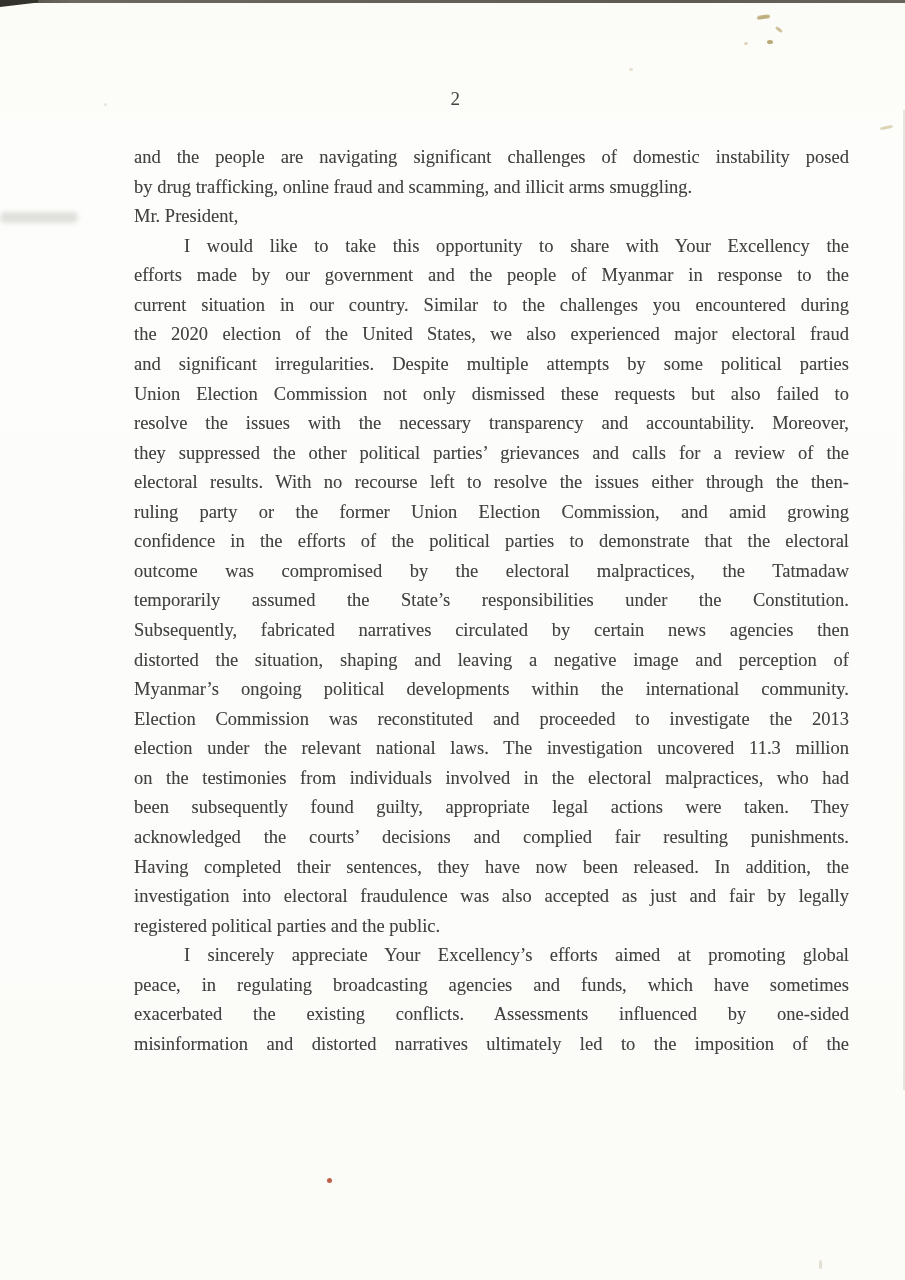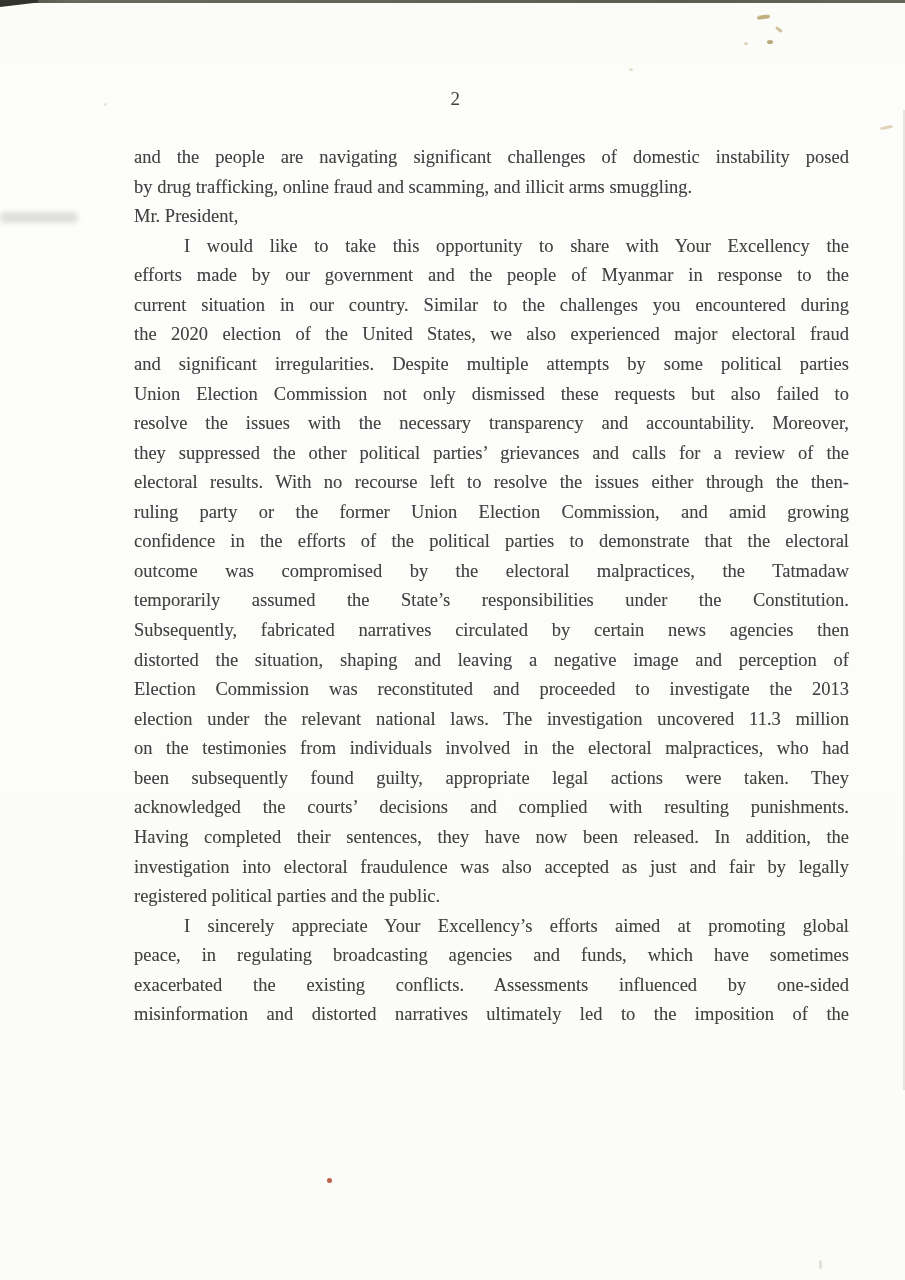--- a/index.html
+++ b/index.html
@@ -100,25 +100,26 @@
       <div class="line">Union Election Commission not only dismissed these requests but also failed to</div>
       <div class="line">resolve the issues with the necessary transparency and accountability. Moreover,</div>
       <div class="line">they suppressed the other political parties’ grievances and calls for a review of the</div>
       <div class="line">electoral results. With no recourse left to resolve the issues either through the then-</div>
       <div class="line">ruling party or the former Union Election Commission, and amid growing</div>
       <div class="line">confidence in the efforts of the political parties to demonstrate that the electoral</div>
       <div class="line">outcome was compromised by the electoral malpractices, the Tatmadaw</div>
       <div class="line">temporarily assumed the State’s responsibilities under the Constitution.</div>
       <div class="line">Subsequently, fabricated narratives circulated by certain news agencies then</div>
       <div class="line">distorted the situation, shaping and leaving a negative image and perception of</div>
+      <div class="line">Myanmar’s ongoing political developments within the international community.</div>
       <div class="line">Election Commission was reconstituted and proceeded to investigate the 2013</div>
       <div class="line">election under the relevant national laws. The investigation uncovered 11.3 million</div>
       <div class="line">on the testimonies from individuals involved in the electoral malpractices, who had</div>
       <div class="line">been subsequently found guilty, appropriate legal actions were taken. They</div>
-      <div class="line">acknowledged the courts’ decisions and complied with resulting punishments.</div>
+      <div class="line">acknowledged the courts’ decisions and complied fair resulting punishments.</div>
       <div class="line">Having completed their sentences, they have now been released. In addition, the</div>
       <div class="line">investigation into electoral fraudulence was also accepted as just and fair by legally</div>
       <div class="line no-just">registered political parties and the public.</div>
       <div class="line indent">I sincerely appreciate Your Excellency’s efforts aimed at promoting global</div>
       <div class="line">peace, in regulating broadcasting agencies and funds, which have sometimes</div>
       <div class="line">exacerbated the existing conflicts. Assessments influenced by one-sided</div>
       <div class="line">misinformation and distorted narratives ultimately led to the imposition of the</div>
     </div>
 </div>
 

